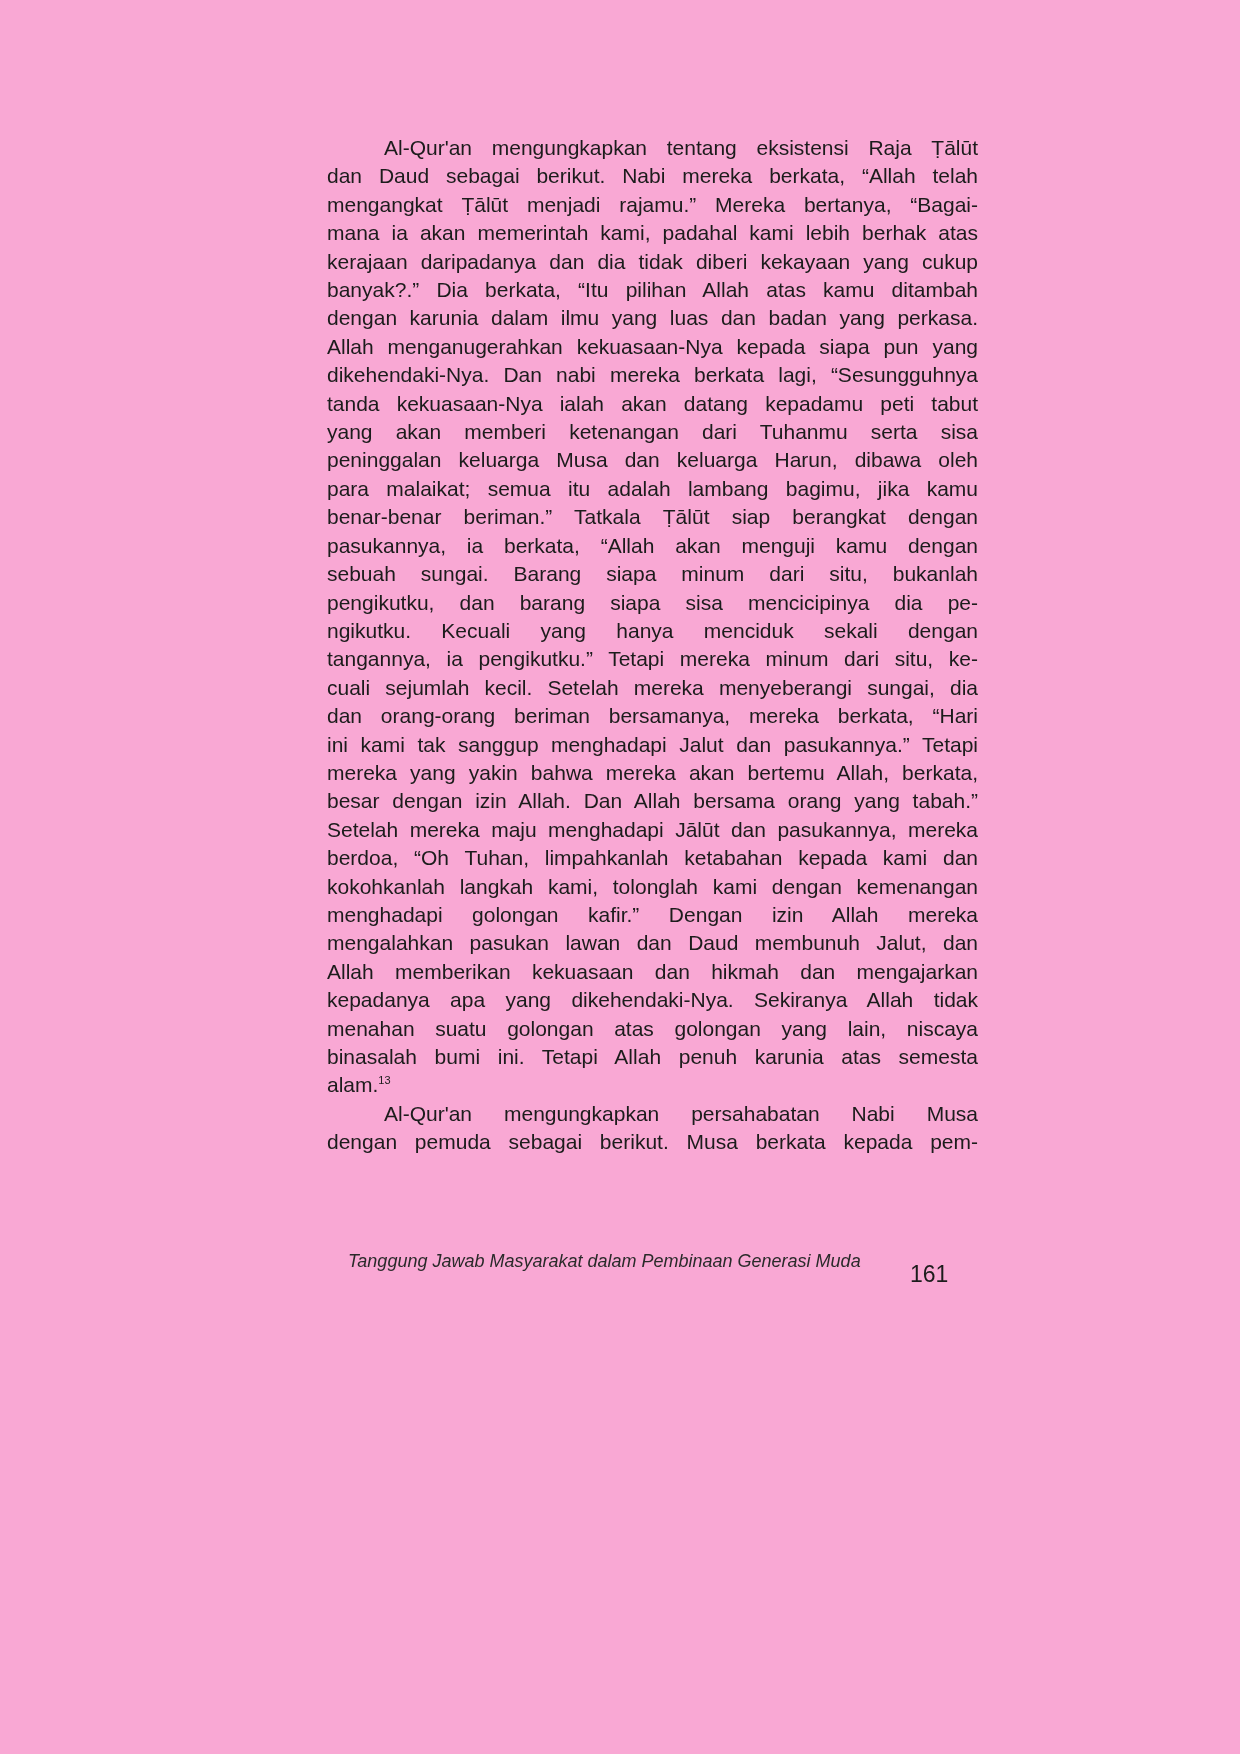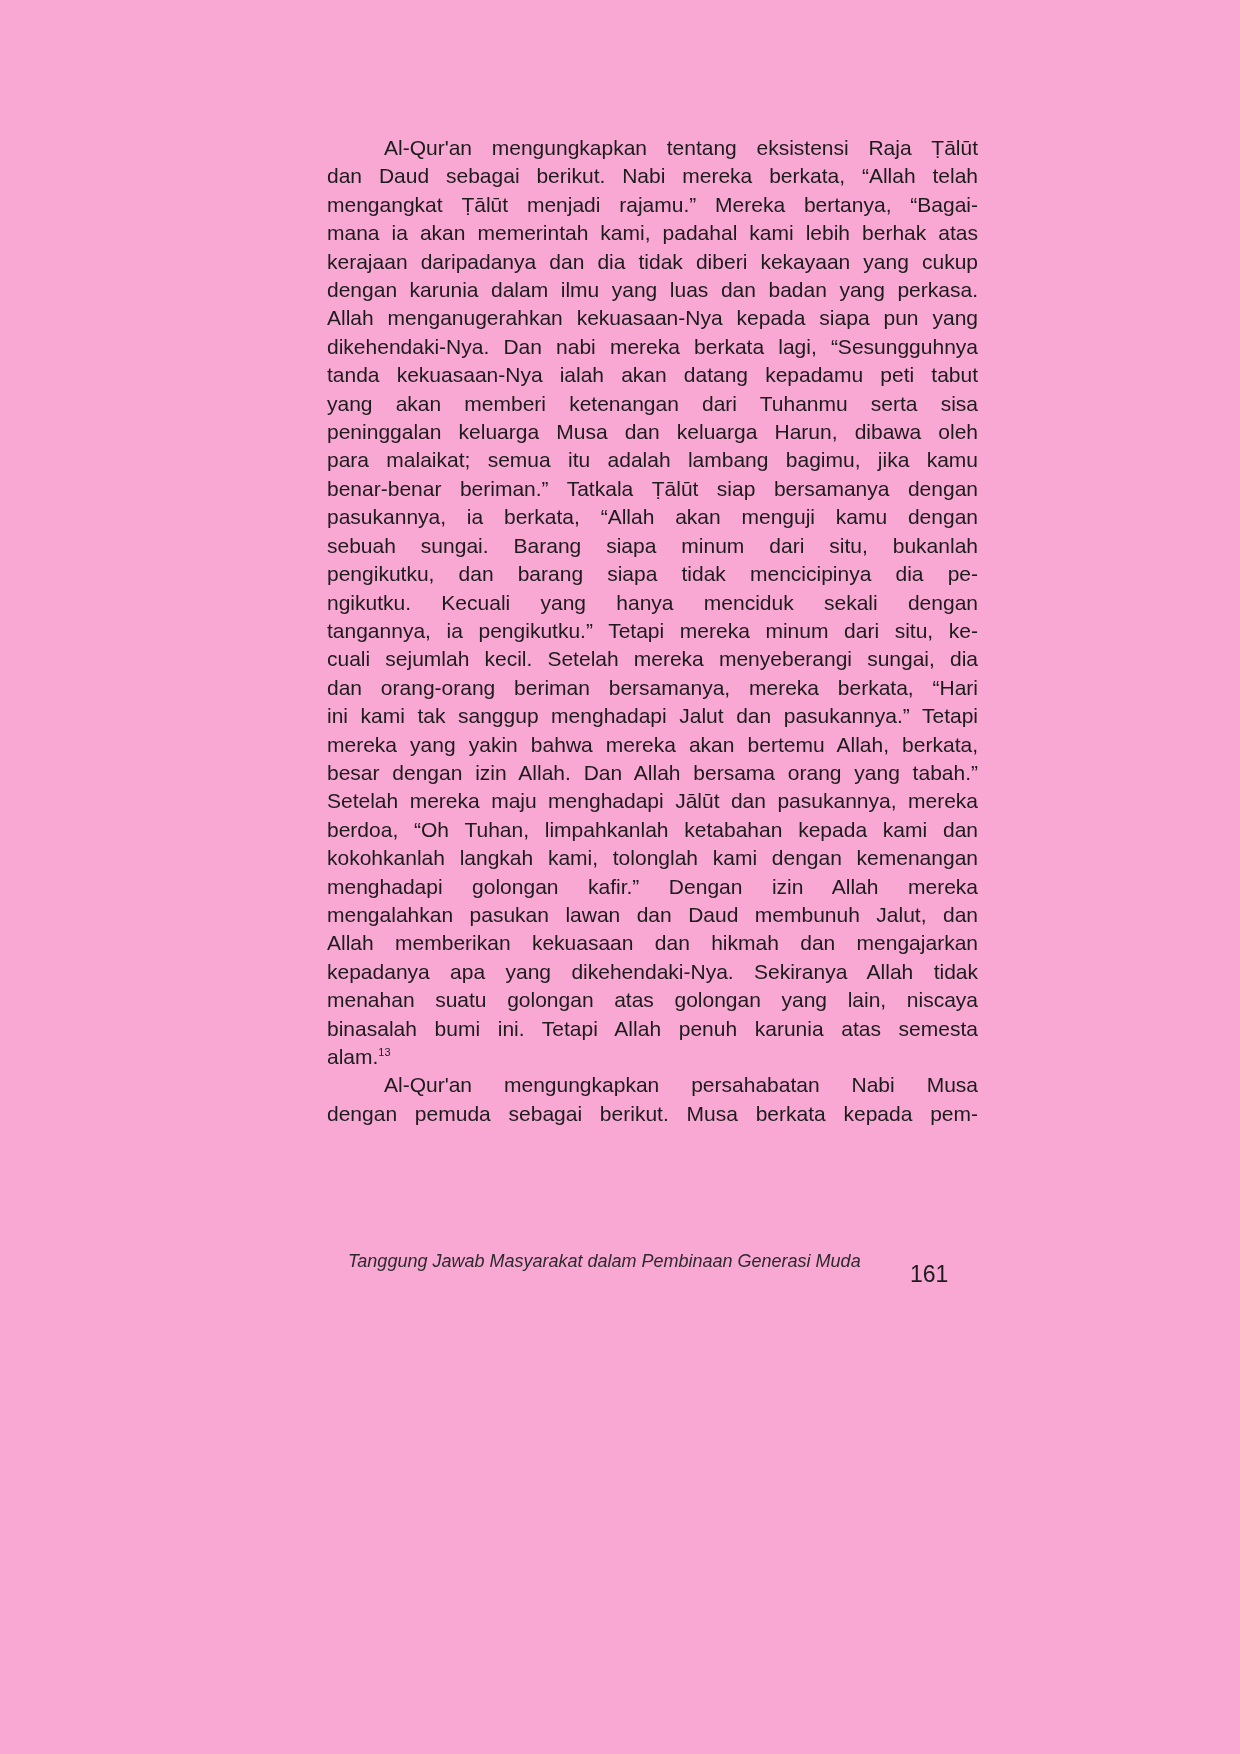--- a/index.html
+++ b/index.html
@@ -67,31 +67,32 @@
 
 <div class="page">
 
   <main class="text-block">
       <div class="paragraph">
         <div class="line indent">Al-Qur'an mengungkapkan tentang eksistensi Raja Ṭālūt</div>
         <div class="line">dan Daud sebagai berikut. Nabi mereka berkata, “Allah telah</div>
         <div class="line">mengangkat Ṭālūt menjadi rajamu.” Mereka bertanya, “Bagai-</div>
         <div class="line">mana ia akan memerintah kami, padahal kami lebih berhak atas</div>
         <div class="line">kerajaan daripadanya dan dia tidak diberi kekayaan yang cukup</div>
+        <div class="line">banyak?.” Dia berkata, “Itu pilihan Allah atas kamu ditambah</div>
         <div class="line">dengan karunia dalam ilmu yang luas dan badan yang perkasa.</div>
         <div class="line">Allah menganugerahkan kekuasaan-Nya kepada siapa pun yang</div>
         <div class="line">dikehendaki-Nya. Dan nabi mereka berkata lagi, “Sesungguhnya</div>
         <div class="line">tanda kekuasaan-Nya ialah akan datang kepadamu peti tabut</div>
         <div class="line">yang akan memberi ketenangan dari Tuhanmu serta sisa</div>
         <div class="line">peninggalan keluarga Musa dan keluarga Harun, dibawa oleh</div>
         <div class="line">para malaikat; semua itu adalah lambang bagimu, jika kamu</div>
-        <div class="line">benar-benar beriman.” Tatkala Ṭālūt siap bersamanya dengan</div>
+        <div class="line">benar-benar beriman.” Tatkala Ṭālūt siap berangkat dengan</div>
         <div class="line">pasukannya, ia berkata, “Allah akan menguji kamu dengan</div>
         <div class="line">sebuah sungai. Barang siapa minum dari situ, bukanlah</div>
-        <div class="line">pengikutku, dan barang siapa tidak mencicipinya dia pe-</div>
+        <div class="line">pengikutku, dan barang siapa sisa mencicipinya dia pe-</div>
         <div class="line">ngikutku. Kecuali yang hanya menciduk sekali dengan</div>
         <div class="line">tangannya, ia pengikutku.” Tetapi mereka minum dari situ, ke-</div>
         <div class="line">cuali sejumlah kecil. Setelah mereka menyeberangi sungai, dia</div>
         <div class="line">dan orang-orang beriman bersamanya, mereka berkata, “Hari</div>
         <div class="line">ini kami tak sanggup menghadapi Jalut dan pasukannya.” Tetapi</div>
         <div class="line">mereka yang yakin bahwa mereka akan bertemu Allah, berkata,</div>
         <div class="line">besar dengan izin Allah. Dan Allah bersama orang yang tabah.”</div>
         <div class="line">Setelah mereka maju menghadapi Jālūt dan pasukannya, mereka</div>
         <div class="line">berdoa, “Oh Tuhan, limpahkanlah ketabahan kepada kami dan</div>
         <div class="line">kokohkanlah langkah kami, tolonglah kami dengan kemenangan</div>

